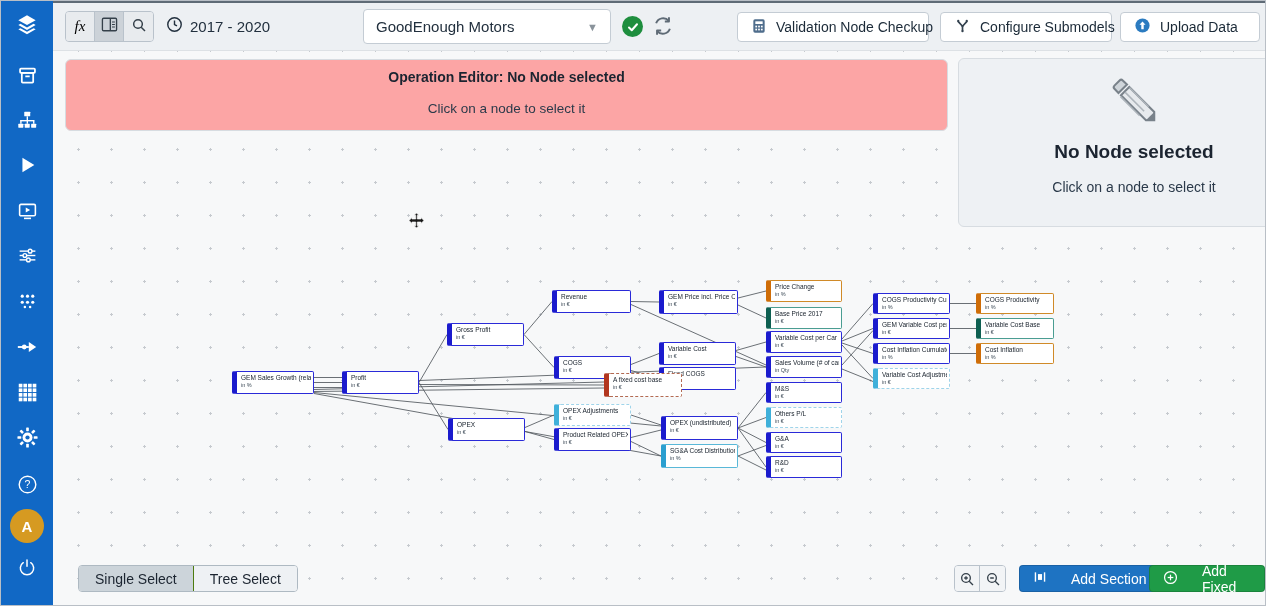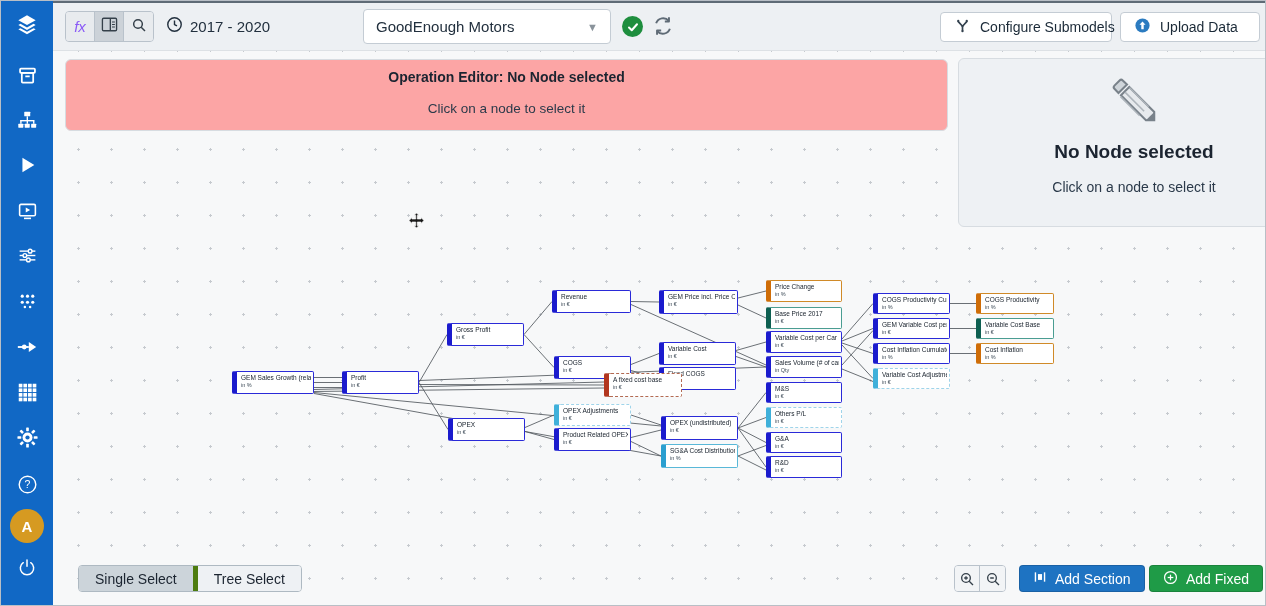--- a/index.html
+++ b/index.html
@@ -14,21 +14,21 @@
   .sidebar { position:absolute; left:0; top:0; width:52px; height:606px; background:#1168c5; z-index:50; }
   .side-icon { position:absolute; left:0; width:52px; height:36px; display:flex; align-items:center; justify-content:center; cursor:pointer; }
   .avatar { width:34px; height:34px; border-radius:50%; background:#d69a21; color:#fff; display:flex; align-items:center; justify-content:center; font-size:15px; font-weight:bold; }
 
   
   .topbar { position:absolute; left:52px; top:0; width:1214px; height:50px; background:#edf0f3; border-bottom:1px solid #dde1e5; z-index:30; }
   .toolgroup { position:absolute; left:12px; top:10px; height:31px; display:flex; border:1px solid #b9c2cb; border-radius:4px; overflow:hidden; }
   .toolgroup .tg-btn { width:29px; height:100%; display:flex; align-items:center; justify-content:center; background:#e8ebee; border-right:1px solid #b9c2cb; cursor:pointer; }
   .toolgroup .tg-btn:last-child { border-right:none; }
   .toolgroup .tg-btn.active { background:#ccd2d8; }
-  .fx-glyph { font-family:Liberation Sans, sans-serif; font-style:italic; font-size:15px; color:#8b5cf6; }
+  .fx-glyph { font-family:Liberation Serif, serif; font-style:italic; font-size:15px; color:#000000; }
   .time-range { position:absolute; left:113px; top:0; height:50px; display:flex; align-items:center; gap:7px; color:#22303e; font-size:15px; }
   .dropdown { position:absolute; left:310px; top:8px; width:248px; height:35px; background:#fff; border:1px solid #c4ccd4; border-radius:4px; display:flex; align-items:center; padding:0 12px; font-size:15px; color:#22303e; cursor:pointer; }
   .dropdown .caret { margin-left:auto; color:#8a939b; font-size:11px; }
   .check-badge { position:absolute; left:569px; top:15px; width:21px; height:21px; border-radius:50%; background:#1e8e3e; display:flex; align-items:center; justify-content:center; }
   .refresh-wrap { position:absolute; left:599px; top:14px; width:22px; height:22px; cursor:pointer; }
   .tb-btn { position:absolute; top:11px; height:30px; background:#fff; border:1px solid #c4ccd4; border-radius:4px; display:flex; align-items:center; gap:9px; padding:0 13px; font-size:14px; color:#1b2a38; cursor:pointer; white-space:nowrap; }
 
   
   .canvas {
     position:absolute; left:52px; top:50px; width:1214px; height:556px;
@@ -54,27 +54,27 @@
   .inspector {
     position:absolute; left:957px; top:57px; width:352px; height:169px; z-index:10;
     background:#eef1f4; border:1px solid #d7dce1; border-radius:6px; text-align:center;
   }
   .inspector .pencil { margin-top:14px; }
   .inspector .t { margin-top:10px; font-size:19px; font-weight:bold; color:#1b2430; }
   .inspector .s { margin-top:16px; font-size:14px; color:#2b3a4a; }
 
   
   .seg-group { position:absolute; left:77px; top:564px; height:27px; display:flex; border:1px solid #aeb9c2; border-radius:4px; overflow:hidden; z-index:10; }
-  .seg { height:100%; display:flex; align-items:center; padding:0 16px; font-size:14px; color:#1b2430; background:#eef1f4; cursor:pointer; border-right:5px solid #4d7c0f; }
+  .seg { height:100%; display:flex; align-items:center; padding:0 16px; font-size:14px; color:#1b2430; background:#eef1f4; cursor:pointer; border-right:1px solid #4d7c0f; }
   .seg:last-child { border-right:none; }
   .seg.active { background:#ccd4da; }
   .zoom-group { position:absolute; left:953px; top:564px; height:27px; display:flex; border:1px solid #b9c2cb; border-radius:4px; overflow:hidden; z-index:10; }
   .zoom-btn { width:25px; height:100%; display:flex; align-items:center; justify-content:center; background:#f2f4f6; border-right:1px solid #b9c2cb; cursor:pointer; }
   .zoom-btn:last-child { border-right:none; }
-  .cta { position:absolute; top:564px; height:27px; display:flex; align-items:center; gap:8px; padding:0 13px; border-radius:4px; color:#fff; font-size:14px; cursor:pointer; z-index:10; border:1px solid rgba(0,0,0,.15); }
+  .cta { position:absolute; top:564px; height:27px; display:flex; align-items:center; gap:24px; padding:0 13px; border-radius:4px; color:#fff; font-size:14px; cursor:pointer; z-index:10; border:1px solid rgba(0,0,0,.15); }
   .cta.blue { left:1018px; background:#1e73c2; }
   .cta.green { left:1148px; background:#1f9b47; }
 
   .pointer-cursor { position:absolute; z-index:60; }
 </style>
 </head>
 <body>
 
 <div class="window">
 
@@ -439,20 +439,37 @@
     </div>
     <div class="refresh-wrap">
       <svg width="22" height="22" viewBox="0 0 24 24" fill="none" stroke="#5f6b76" stroke-width="2.1">
         <path d="M4.5 9a8 8 0 0113.8-2.5"></path>
         <path d="M19.5 15a8 8 0 01-13.8 2.5"></path>
         <path d="M18.5 2.5v4.5h-4.5" stroke-linejoin="round"></path>
         <path d="M5.5 21.5V17h4.5" stroke-linejoin="round"></path>
       </svg>
     </div>
 
+    <div class="tb-btn" style="left:684px; width:192px">
+      <span>
+        <svg width="16" height="16" viewBox="0 0 24 24">
+          <rect x="3.5" y="2" width="17" height="20" rx="2.5" fill="#4f6d8c"></rect>
+          <rect x="6.5" y="5" width="11" height="4" fill="#fff"></rect>
+          <g fill="#fff">
+            <rect x="6.5" y="11.5" width="2.6" height="2.6"></rect>
+              <rect x="10.7" y="11.5" width="2.6" height="2.6"></rect>
+              <rect x="14.9" y="11.5" width="2.6" height="2.6"></rect>
+            <rect x="6.5" y="16" width="2.6" height="2.6"></rect>
+              <rect x="10.7" y="16" width="2.6" height="2.6"></rect>
+              <rect x="14.9" y="16" width="2.6" height="2.6"></rect>
+          </g>
+        </svg>
+      </span>
+      <span>Validation Node Checkup</span>
+    </div>
     <div class="tb-btn" style="left:887px; width:172px">
       <span>
         <svg width="17" height="17" viewBox="0 0 24 24" fill="none" stroke="#33414e" stroke-width="2.4" stroke-linecap="round">
           <path d="M12 13v6"></path>
           <path d="M12 13L6 6.5"></path>
           <path d="M12 13l6-6.5"></path>
           <circle cx="6" cy="5.5" r="1.6" fill="#33414e" stroke="none"></circle>
           <circle cx="18" cy="5.5" r="1.6" fill="#33414e" stroke="none"></circle>
           <circle cx="12" cy="20" r="1.6" fill="#33414e" stroke="none"></circle>
         </svg>

